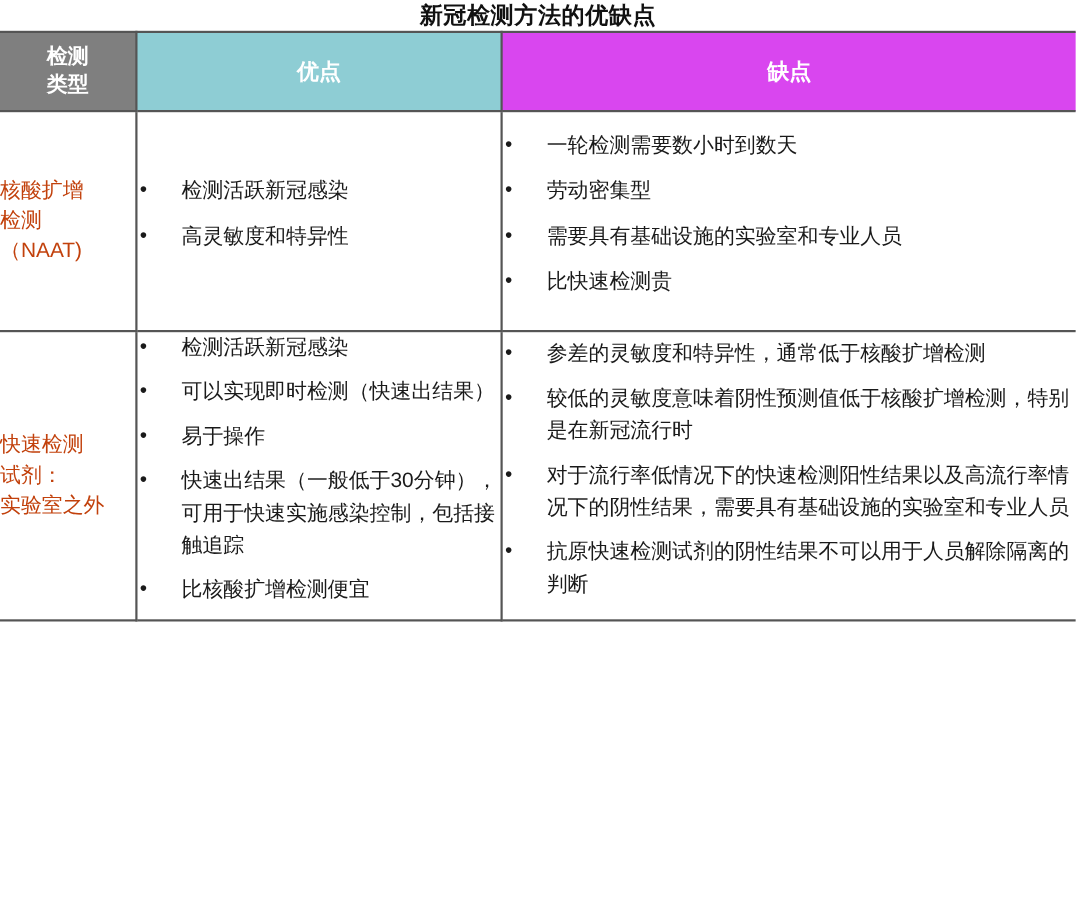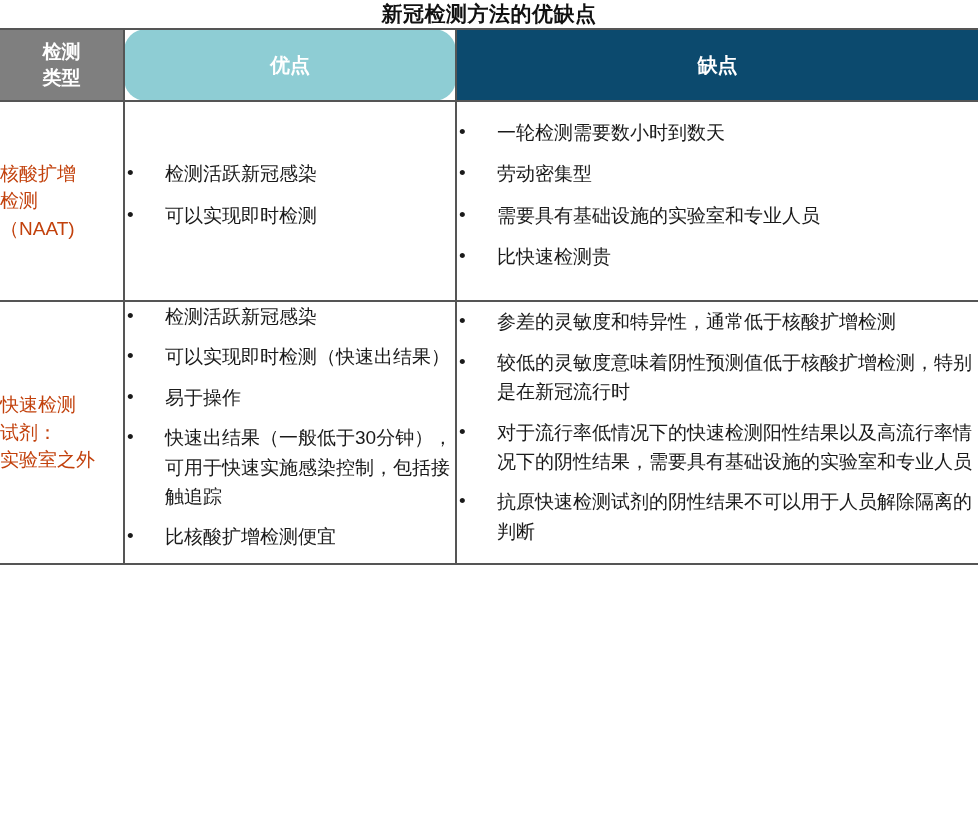--- a/index.html
+++ b/index.html
@@ -46,24 +46,23 @@
     height: 72px;
     box-sizing: border-box;
   }
   .hdr-type {
     background: #7f7f7f;
     font-size: 19px;
     line-height: 1.35;
   }
   .hdr-pros {
     background: #8ecdd4;
-    border-radius: 22px;
   }
   .hdr-cons {
-    background: #0c4a6e;
+    background: #d946ef;
   }
   
   .type-cell {
     font-size: 19px;
     line-height: 1.45;
     color: #c2410c;
     padding: 6px 8px 6px 8px;
     text-align: left;
     border-right: 2px solid #555555;
     border-bottom: 2px solid #555555;
@@ -138,21 +137,21 @@
 
       <tr class="row-naat">
         <td class="type-cell">
           <div>核酸扩增</div>
           <div>检测</div>
           <div>（NAAT)</div>
         </td>
         <td class="list-cell">
           <ul class="bullets">
             <li>检测活跃新冠感染</li>
-            <li>可以实现即时检测</li>
+            <li>高灵敏度和特异性</li>
           </ul>
         </td>
         <td class="list-cell last">
           <ul class="bullets">
             <li>一轮检测需要数小时到数天</li>
             <li>劳动密集型</li>
             <li>需要具有基础设施的实验室和专业人员</li>
             <li>比快速检测贵</li>
           </ul>
         </td>

